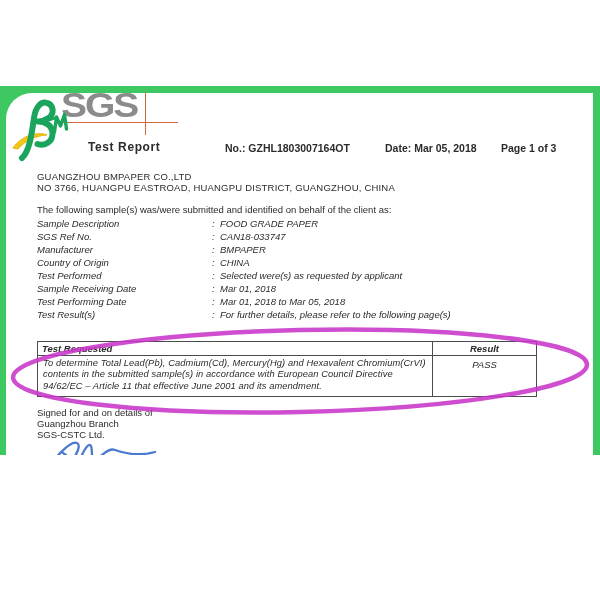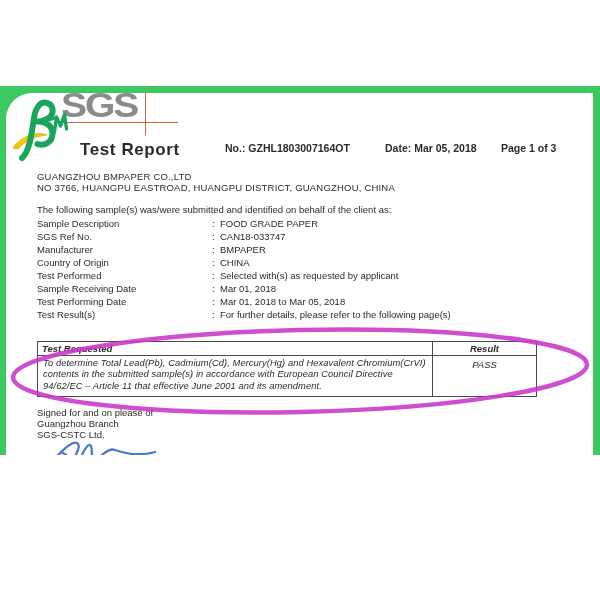--- a/index.html
+++ b/index.html
@@ -16,32 +16,32 @@
 
   
   .bm-logo { left:10px; top:95px; width:60px; height:68px; z-index:6; }
   .sgs-word { left:61px; top:89px; font-size:39px; font-weight:bold; letter-spacing:-2px;
               color:#8b8b8b; line-height:34px; z-index:5;
               transform:scaleY(0.92); transform-origin:top left; }
   .cross-v { left:145px; top:92px; width:1px; height:43px; background:#cf6a40; z-index:4; }
   .cross-h { left:57px; top:122px; width:121px; height:1px; background:#cf6a40; z-index:4; }
 
   
-  .report-title { left:80px; top:140px; font-size:17px; font-weight:bold; letter-spacing:.6px; }
+  .report-title { left:88px; top:140px; font-size:12px; font-weight:bold; letter-spacing:.6px; }
   .report-no   { left:225px; top:142px; font-size:10.5px; font-weight:bold; }
   .report-date { left:385px; top:142px; font-size:10.5px; font-weight:bold; }
   .report-page { left:501px; top:142px; font-size:10.5px; font-weight:bold; }
 
   
   .client-name { left:37px; top:171px; font-size:9.5px; letter-spacing:.2px; }
   .client-addr { left:37px; top:182px; font-size:9.5px; letter-spacing:.2px; }
   .intro-line  { left:37px; top:204px; font-size:9.5px; }
 
   
-  .fields { left:37px; top:217px; width:540px; font-size:9.5px; }
+  .fields { left:37px; top:217px; width:540px; font-size:9.5px;font-style:italic; }
   .field-row { display:flex; height:13px; line-height:13px; }
   .field-label { width:175px; flex:none; }
   .field-colon { width:8px; flex:none; }
   .field-value { flex:1; }
 
   
   .results-table { left:37px; top:341px; width:500px; border-collapse:collapse; font-size:9.3px; z-index:3;font-style:italic; }
   .results-table th, .results-table td { border:1.2px solid #4a4a4a; }
   .results-table th { height:14px; font-size:9.5px; text-align:left; padding:1px 4px; }
   .results-table th.col-result { text-align:center; width:104px;margin-top:44px; }
@@ -104,21 +104,21 @@
         <span class="field-value">BMPAPER</span>
     </div>
     <div class="field-row">
       <span class="field-label">Country of Origin</span>
         <span class="field-colon">:</span>
         <span class="field-value">CHINA</span>
     </div>
     <div class="field-row">
       <span class="field-label">Test Performed</span>
         <span class="field-colon">:</span>
-        <span class="field-value">Selected with(s) as requested by applicant</span>
+        <span class="field-value">Selected were(s) as requested by applicant</span>
     </div>
     <div class="field-row">
       <span class="field-label">Sample Receiving Date</span>
         <span class="field-colon">:</span>
         <span class="field-value">Mar 01, 2018</span>
     </div>
     <div class="field-row">
       <span class="field-label">Test Performing Date</span>
         <span class="field-colon">:</span>
         <span class="field-value">Mar 01, 2018 to Mar 05, 2018</span>
@@ -143,21 +143,21 @@
         <td class="cell-result">PASS</td>
       </tr>
     </tbody>
   </table>
 
   <svg class="abs annotation-layer" viewBox="0 0 600 600">
     <ellipse cx="300" cy="371" rx="287" ry="41" fill="none" stroke-width="4.5" opacity="0.88" transform="rotate(-1.3 300 371)" stroke="#c836c9"></ellipse>
   </svg>
 
   <div class="abs signed-block">
-    <div>Signed for and on please of</div>
+    <div>Signed for and on details of</div>
     <div>Guangzhou Branch</div>
     <div>SGS-CSTC Ltd.</div>
   </div>
 
   <svg class="abs signature-svg" viewBox="0 0 132 52">
     <path d="M 6 46 C 20 28, 36 9, 43 12 C 49 15, 38 31, 33 35 C 29 38, 27 33, 31 28 M 29 22 C 36 26, 41 34, 39 39 C 37 43, 32 39, 34 32 M 45 31 C 50 18, 55 11, 57 15 C 59 19, 56 27, 61 27 C 68 27, 73 16, 81 19 C 92 23, 106 25, 121 21" fill="none" stroke-width="2.3" stroke-linecap="round" stroke-linejoin="round" stroke="#4b79cf"></path>
   </svg>
 
   <div class="abs signature-rule"></div>
   <div class="abs signatory-name">Yan Lau</div>

